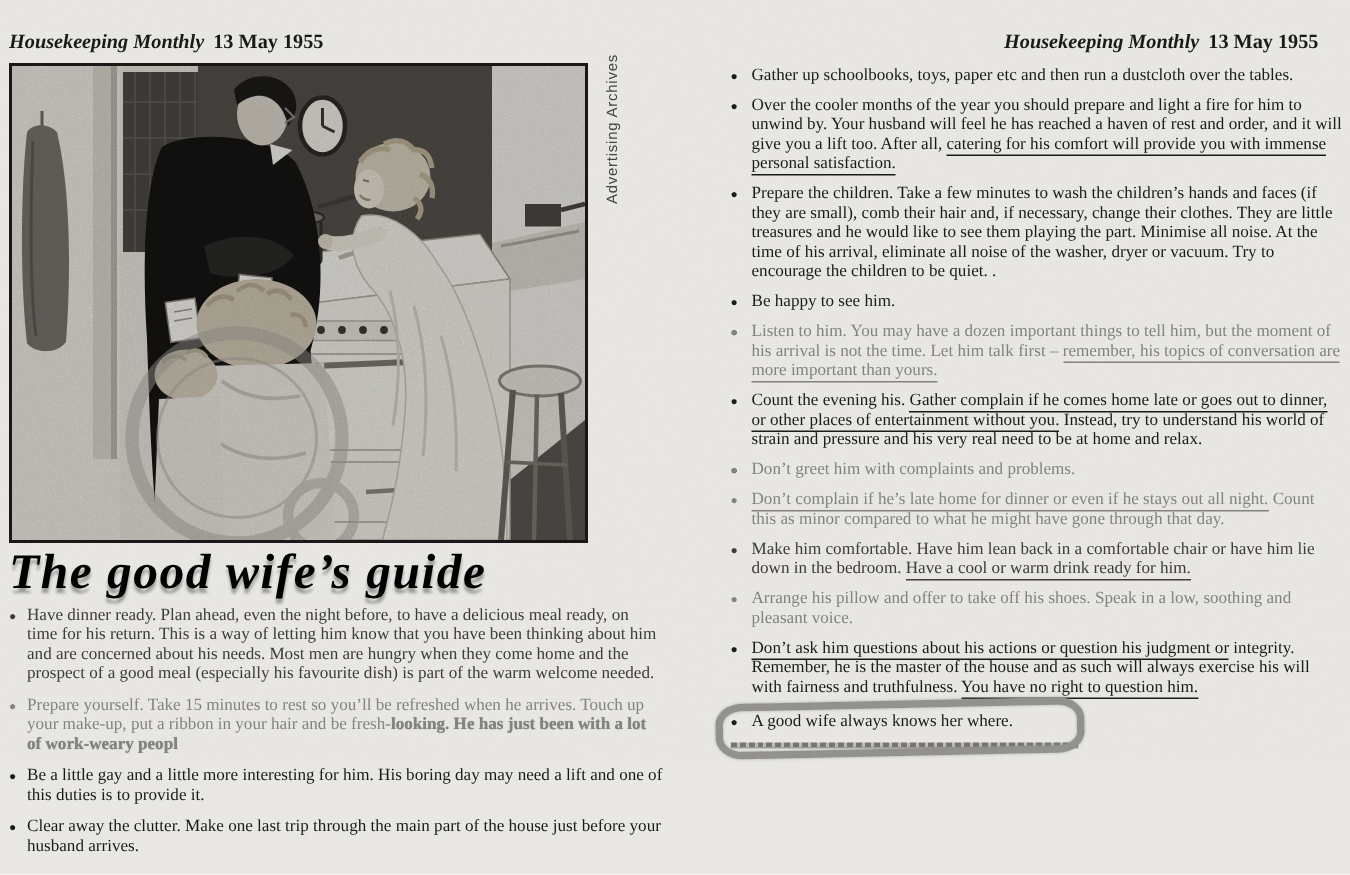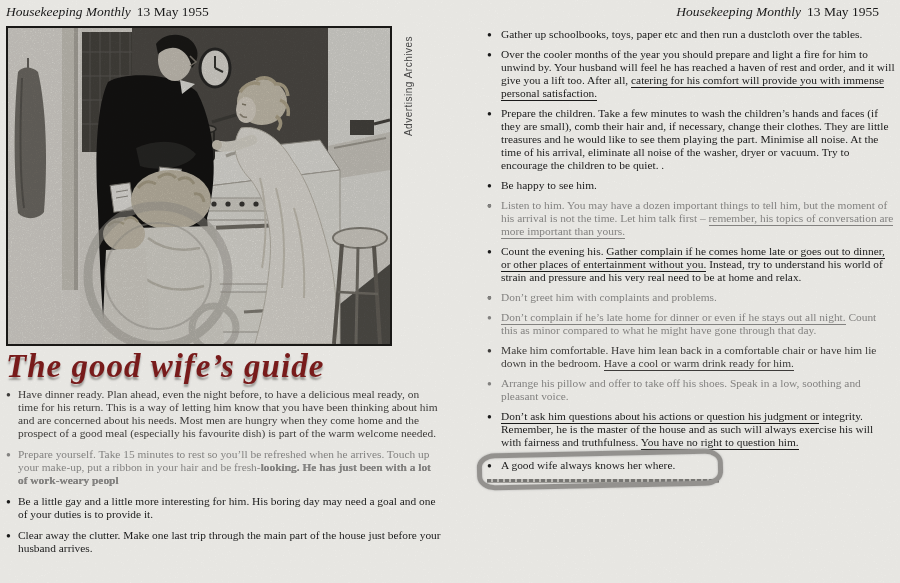--- a/index.html
+++ b/index.html
@@ -7,21 +7,21 @@
     position:relative;
     width:900px;height:583px;
     background:#f5f4f0;
     font-family:"Liberation Serif","DejaVu Serif",serif;
     color:#1c1c1c;
     overflow:hidden;
   }
   .col{position:absolute;top:0;}
   .col-left{left:6px;width:436px;}
   .col-right{left:487px;width:408px;}
-  .header{font-size:13.5px;font-weight:normal;padding-top:4px;white-space:nowrap;}
+  .header{font-size:13.5px;font-weight:bold;padding-top:20px;white-space:nowrap;}
   .header .mag{font-style:italic;}
   .header .date{margin-left:6px;}
   .header-right{text-align:right;padding-right:16px;}
   .figure{
     margin-top:6px;
     width:382px;height:316px;
     border:2px solid #1b1a18;
     background:#e3e0da;
     position:relative;
   }
@@ -32,21 +32,21 @@
     writing-mode:vertical-rl;
     transform:rotate(180deg);
     font-family:"Liberation Sans","DejaVu Sans",sans-serif;
     font-size:10px;color:#4a4a4a;letter-spacing:.5px;
   }
   .title{
     margin:3px 0 5px 0;
     font-size:33px;line-height:34px;
     font-weight:bold;font-style:italic;
     letter-spacing:1px;
-    color:#7f1d1d;
+    color:#000000;
     text-shadow:0 3px 2px rgba(70,68,64,.45);
   }
   ul.items{list-style:none;margin:0;padding:0;}
   ul.items li{
     position:relative;
     padding-left:14px;
     margin-bottom:7px;
     font-size:11.4px;line-height:13px;
     text-align:left;
   }
@@ -225,21 +225,21 @@
       </svg>
     </div>
 
     <div class="credit">Advertising Archives</div>
 
     <h1 class="title">The good wife’s guide</h1>
 
     <ul class="items">
         <li class="tone-mid"><span class="bullet">●</span><span><span class="">Have dinner ready. Plan ahead, even the night before, to have a delicious meal ready, on time for his return. This is a way of letting him know that you have been thinking about him and are concerned about his needs. Most men are hungry when they come home and the prospect of a good meal (especially his favourite dish) is part of the warm welcome needed.</span></span></li>
         <li class="tone-faded"><span class="bullet">●</span><span><span class="">Prepare yourself. Take 15 minutes to rest so you’ll be refreshed when he arrives. Touch up your make-up, put a ribbon in your hair and be fresh-</span><span class="b">looking. He has just been with a lot of work-weary peopl</span></span></li>
-        <li class="tone-dark"><span class="bullet">●</span><span><span class="">Be a little gay and a little more interesting for him. His boring day may need a goal and one of your duties is to provide it.</span></span></li>
+        <li class="tone-dark"><span class="bullet">●</span><span><span class="">Be a little gay and a little more interesting for him. His boring day may need a lift and one of this duties is to provide it.</span></span></li>
         <li class="tone-dark"><span class="bullet">●</span><span><span class="">Clear away the clutter. Make one last trip through the main part of the house just before your husband arrives.</span></span></li>
       </ul>
   </div>
 
   <div class="col col-right">
     <div class="header header-right">
       <span class="mag">Housekeeping Monthly</span><span class="date">13 May 1955</span>
     </div>
 
     <ul class="items">

